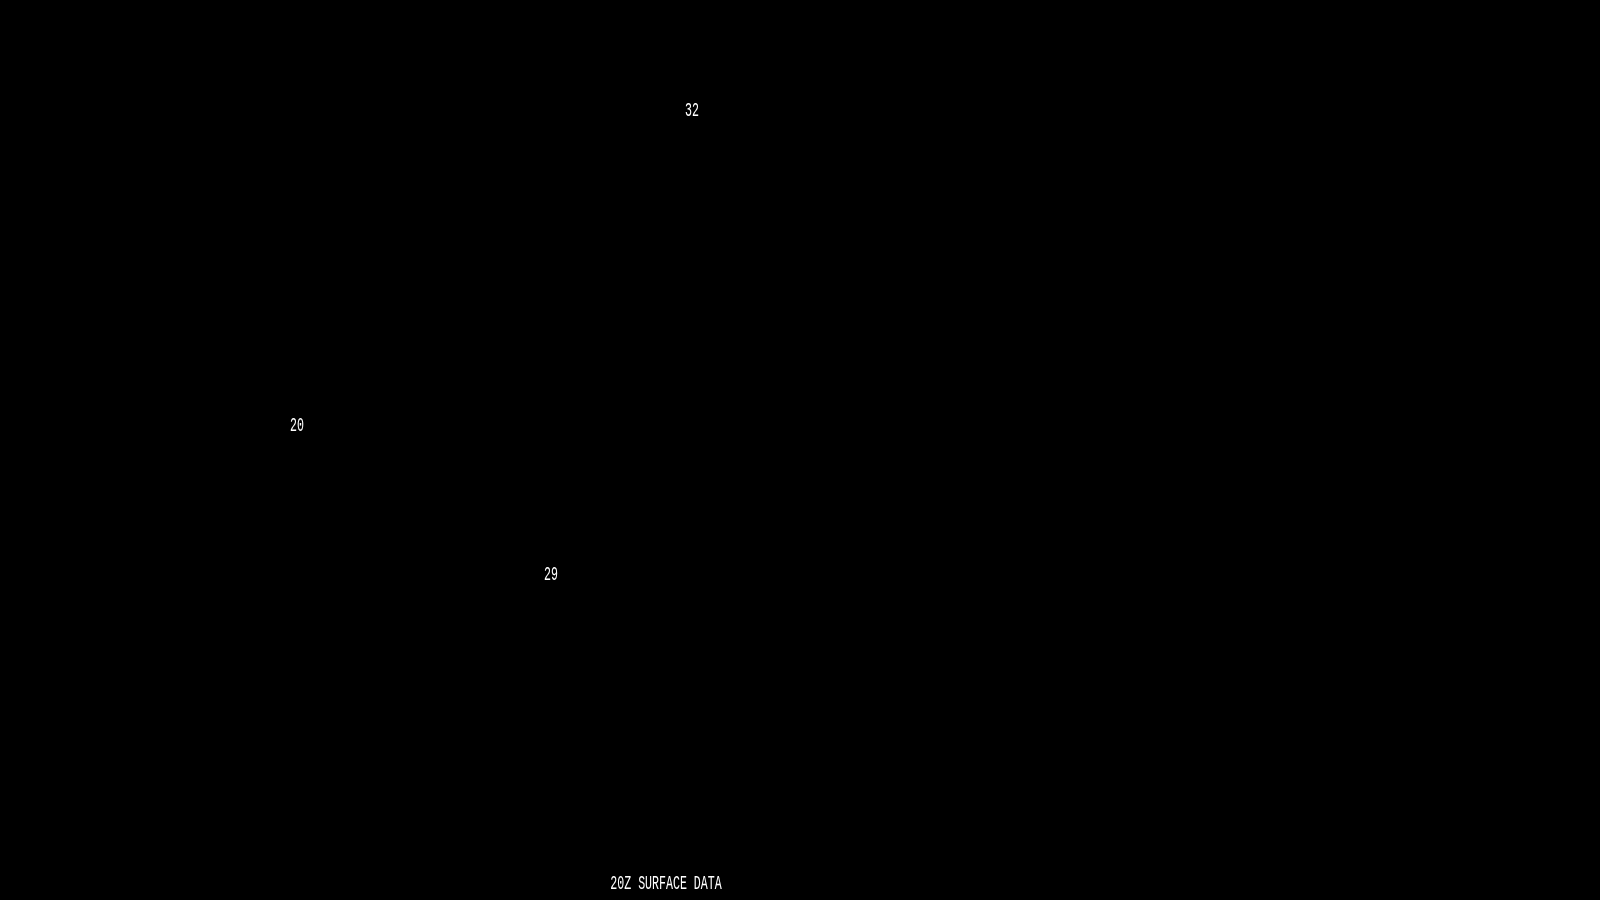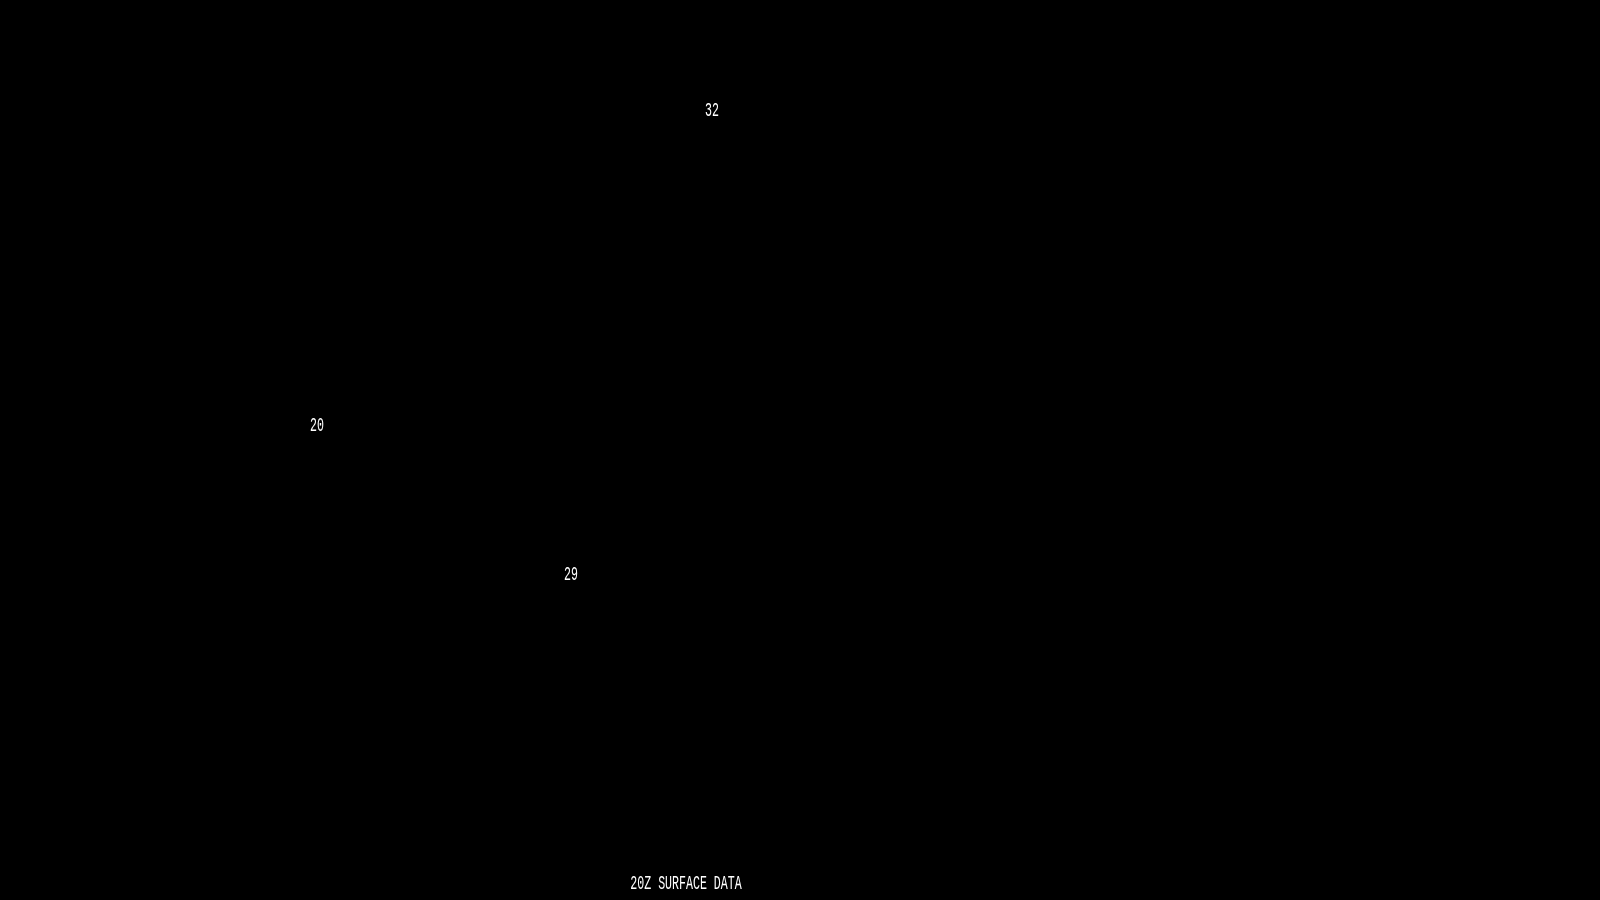--- a/index.html
+++ b/index.html
@@ -12,21 +12,20 @@
     background: var(--bg);
   }
   .screen {
     position: relative;
     width: 1332px;
     height: 900px;
     background: var(--bg);
     overflow: hidden;
     font-family: "Liberation Mono", "DejaVu Sans Mono", monospace;
     color: var(--fg);
-    margin-left: 20px;
   }
   
   .station-value {
     position: absolute;
     font-size: 20px;
     line-height: 12px;
     white-space: pre;
     transform: scaleX(0.58);
     transform-origin: left top;
   }

